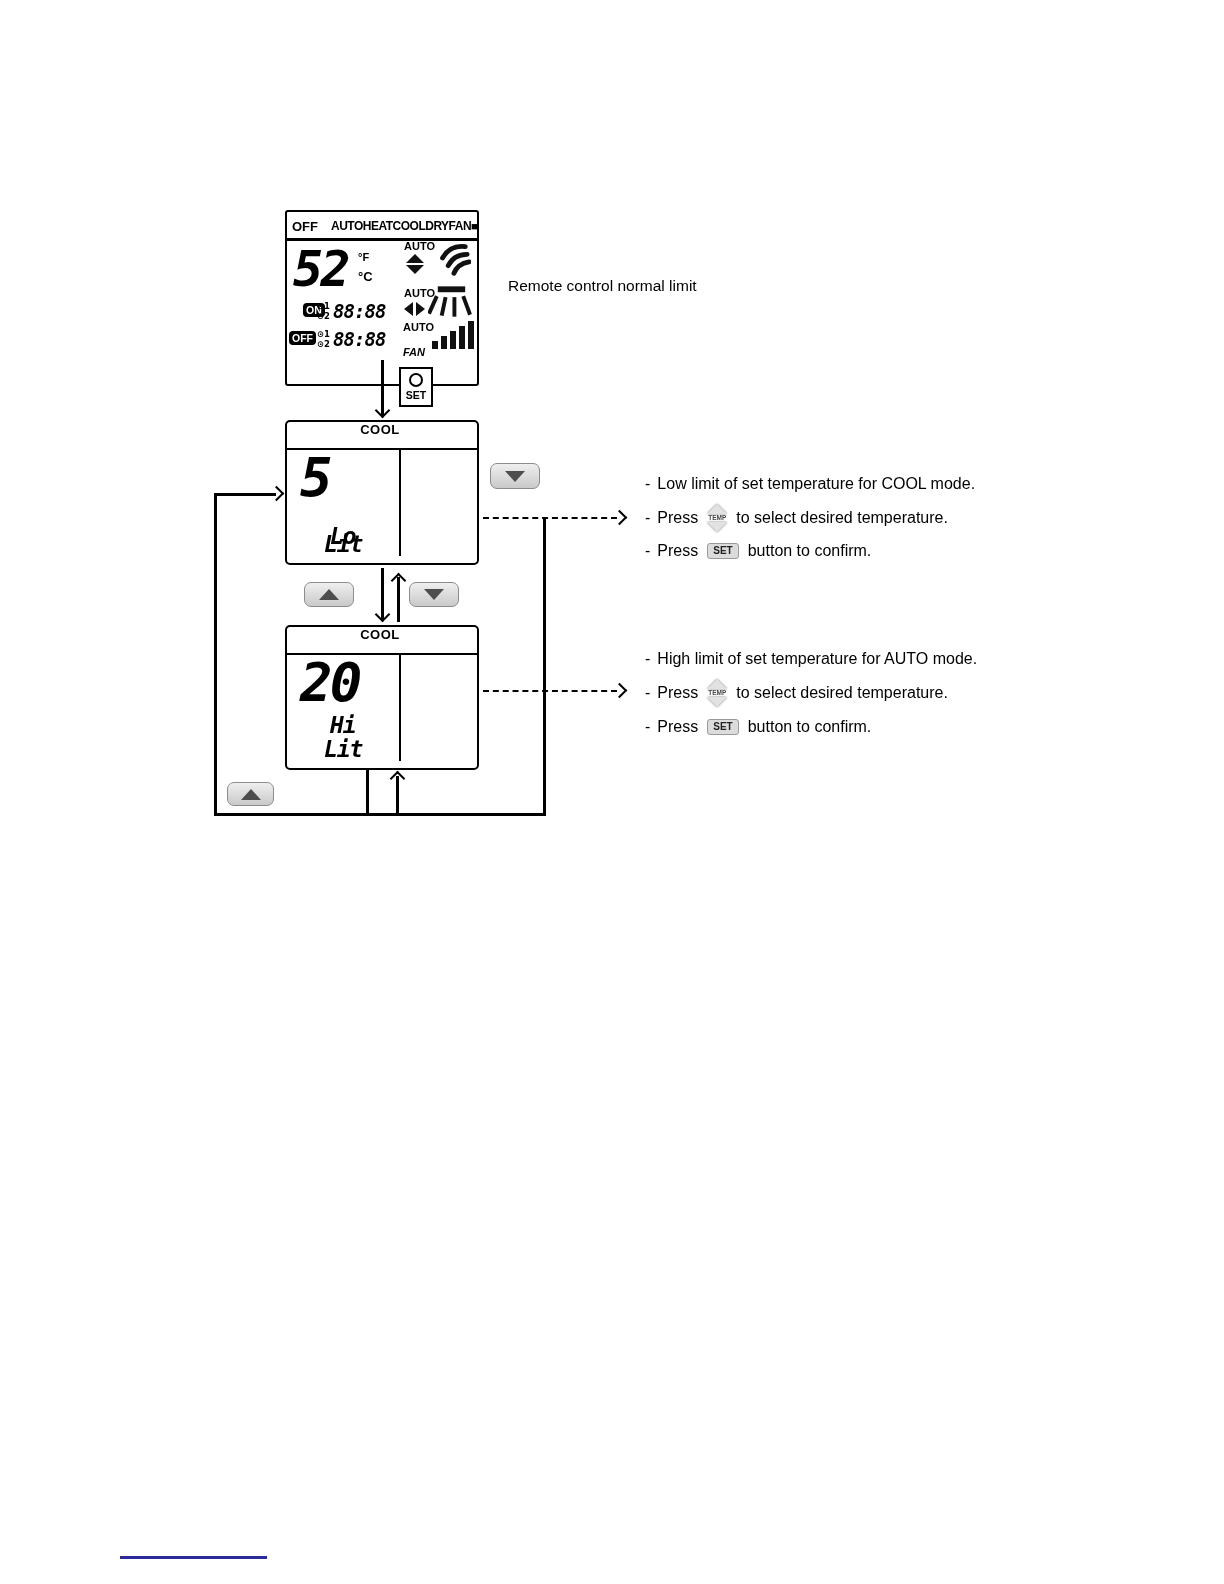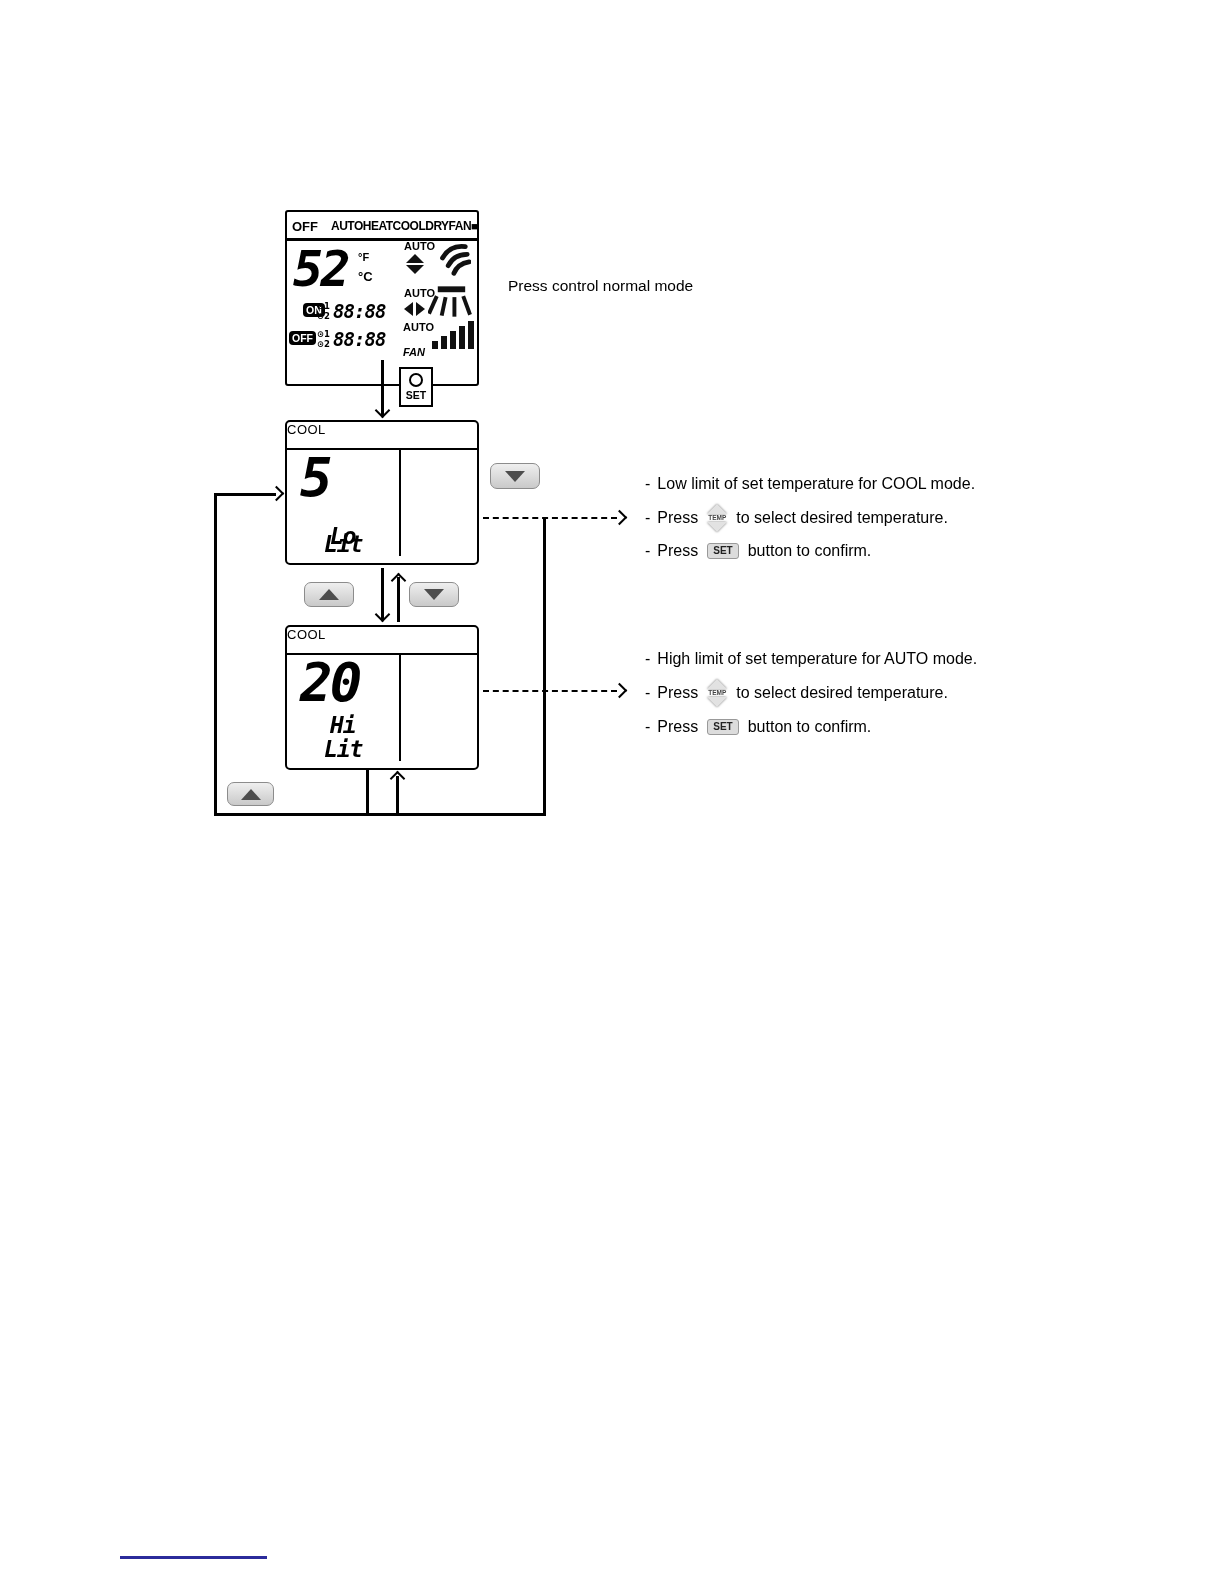--- a/index.html
+++ b/index.html
@@ -42,22 +42,22 @@
   .temp-icon { display:inline-flex; flex-direction:column; align-items:center; line-height:1; margin:0 2px; }
   .ti-up   { width:0; height:0; border-left:10px solid transparent; border-right:10px solid transparent;
              border-bottom:10px solid #e2e2e2; filter:drop-shadow(0 0 0.8px #777); }
   .ti-down { width:0; height:0; border-left:10px solid transparent; border-right:10px solid transparent;
              border-top:10px solid #e2e2e2; filter:drop-shadow(0 0 0.8px #777); }
   .ti-label { font-size:6.5px; font-weight:bold; color:#444; margin:1px 0; letter-spacing:0; }
 
   .set-inline { background:#dcdcdc; border:1px solid #999; border-radius:3px;
                 font-size:10px; font-weight:bold; color:#222; padding:1px 5px; line-height:12px; margin:0 2px; }
 
-  .cool-hdr { position:absolute; left:0; right:4px; top:6; 
-              font-weight:normal; font-size:13px; letter-spacing:0.5px; }
+  .cool-hdr { position:absolute; left:0; right:4px; top:6; text-align:center;
+              font-weight:bold; font-size:13px; letter-spacing:0.5px; }
 
   .clockcol { position:absolute; font-family:"DejaVu Sans", sans-serif; font-size:8.5px; line-height:1.2; font-weight:bold; }
 </style>
 </head>
 <body>
 
 <div class="page">
 
   <div class="lcd" style="left:285px; top:210px; width:194px; height:176px; border-radius:3px;">
     <div class="abs" style="left:5px; top:4px; right:5px; height:20px; display:flex; align-items:center;">
@@ -120,21 +120,21 @@
       <g fill="#111">
         <rect x="0" y="20" width="6" height="8"></rect>
         <rect x="9" y="15" width="6" height="13"></rect>
         <rect x="18" y="10" width="6" height="18"></rect>
         <rect x="27" y="5" width="6" height="23"></rect>
         <rect x="36" y="0" width="6" height="28"></rect>
       </g>
     </svg>
   </div>
 
-  <div class="abs" style="left:508px; top:277px; font-size:15.5px;">Press control normal mode</div>
+  <div class="abs" style="left:508px; top:277px; font-size:15.5px;">Remote control normal limit</div>
 
   <div class="vline" style="left:381px; top:360px; height:56px;"></div>
   <div class="chev d" style="left:377px; top:405px;"></div>
 
   <div class="abs" style="left:399px; top:367px; width:34px; height:40px; border:2px solid #000; background:#fff;
               display:flex; flex-direction:column; align-items:center; justify-content:center; gap:2px; box-sizing:border-box;">
     <span style="width:10px; height:10px; border:2.5px solid #000; border-radius:50%; display:block;"></span>
     <span style="font-size:10.5px; font-weight:bold;">SET</span>
   </div>
 

